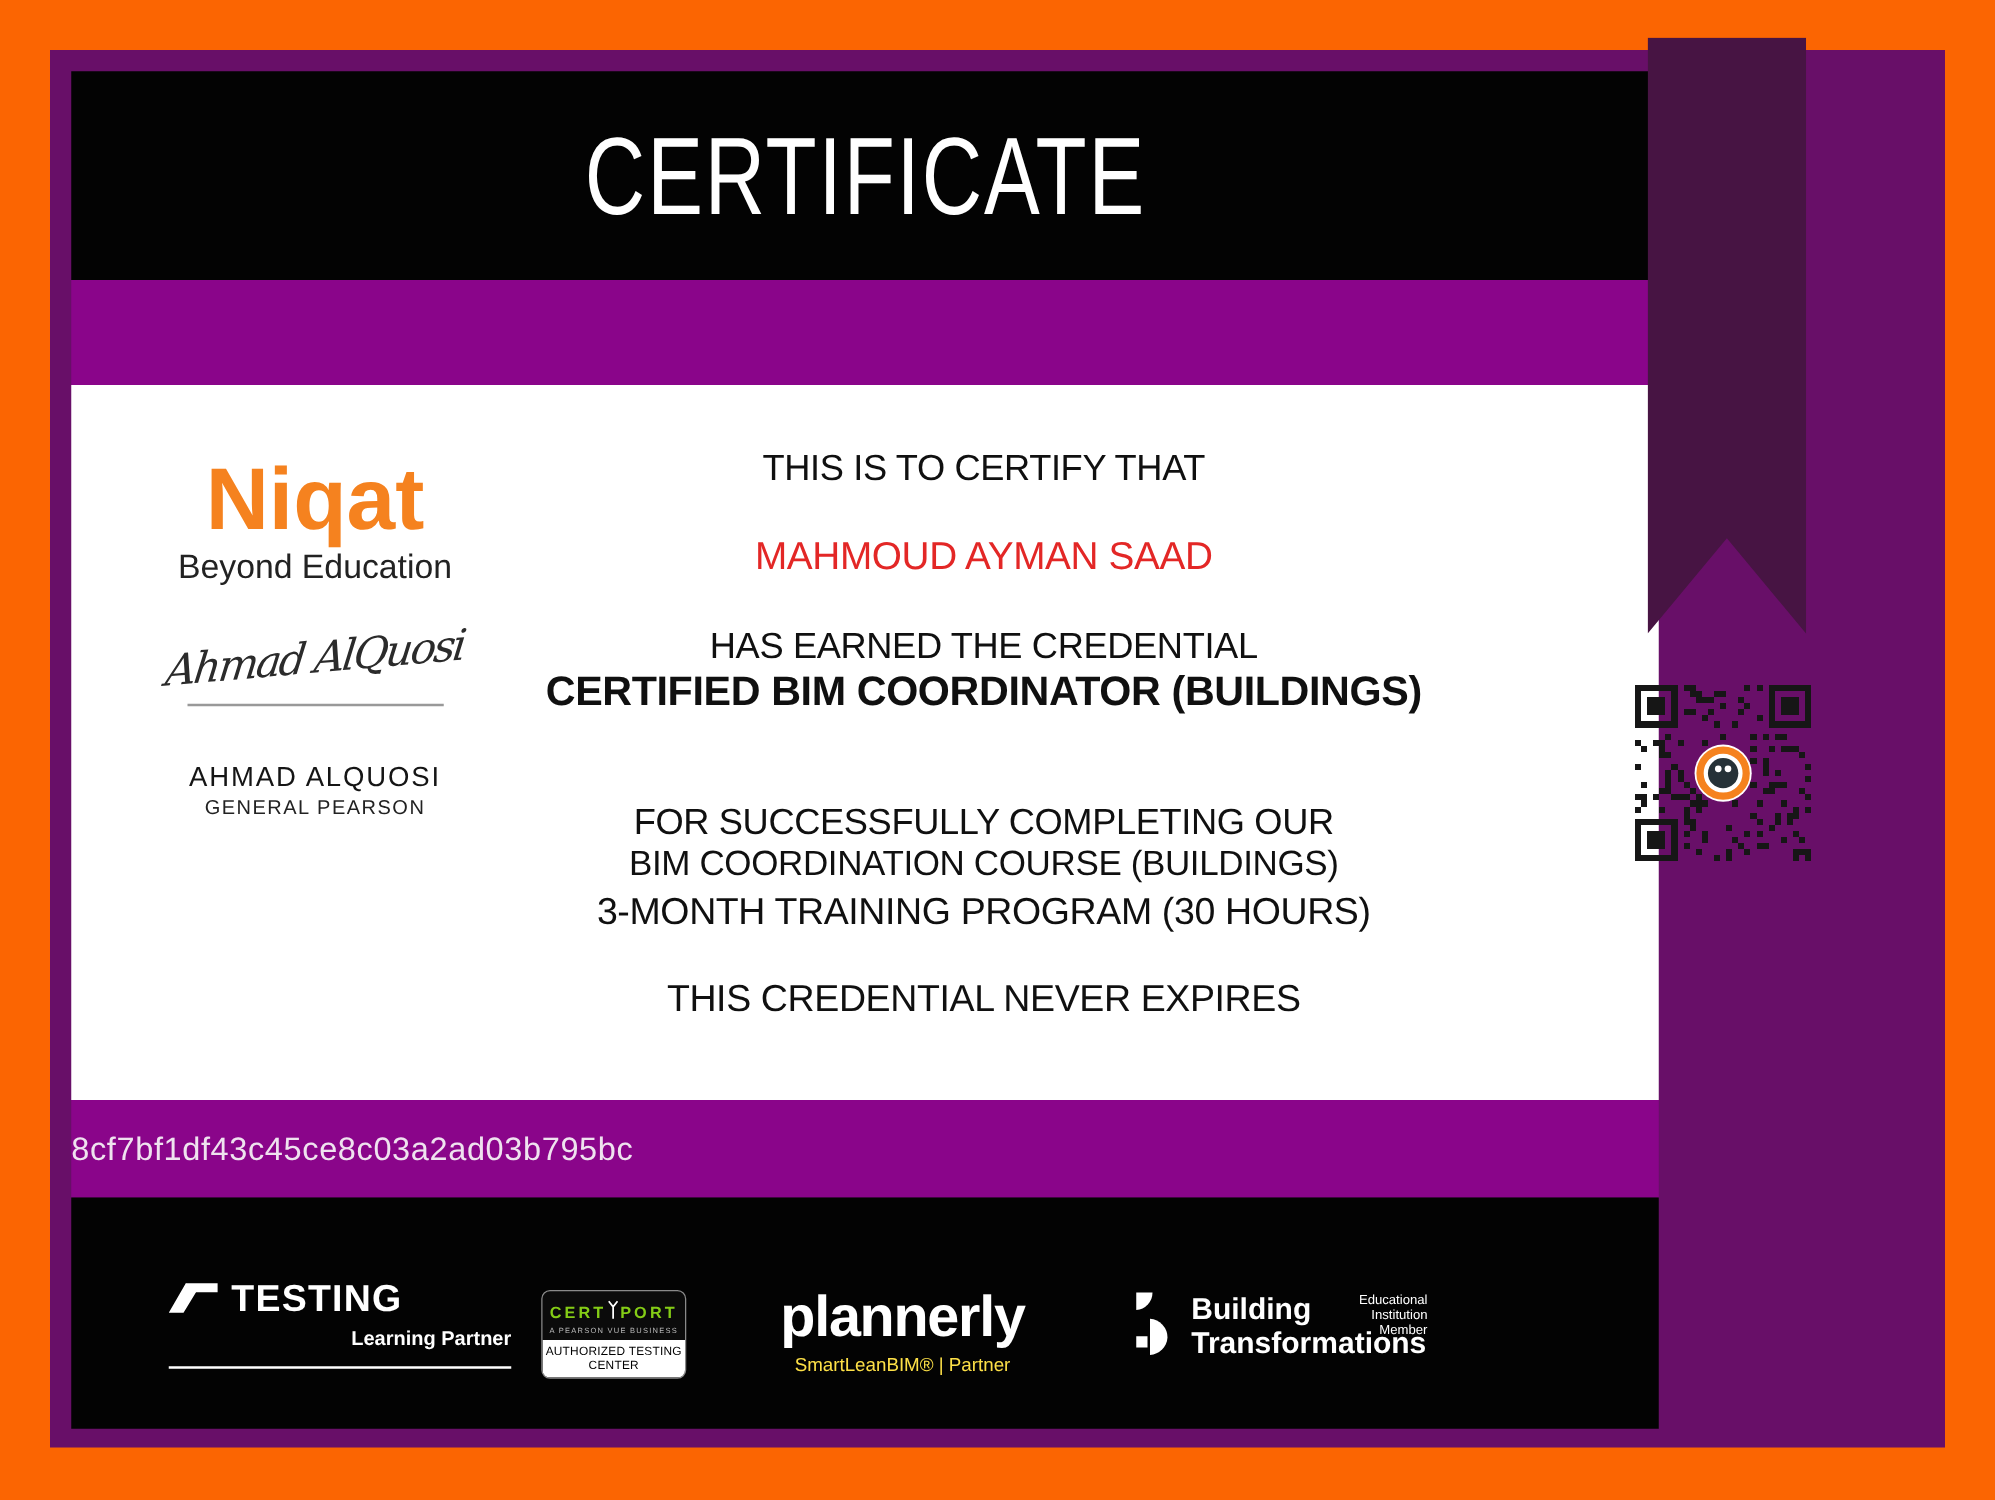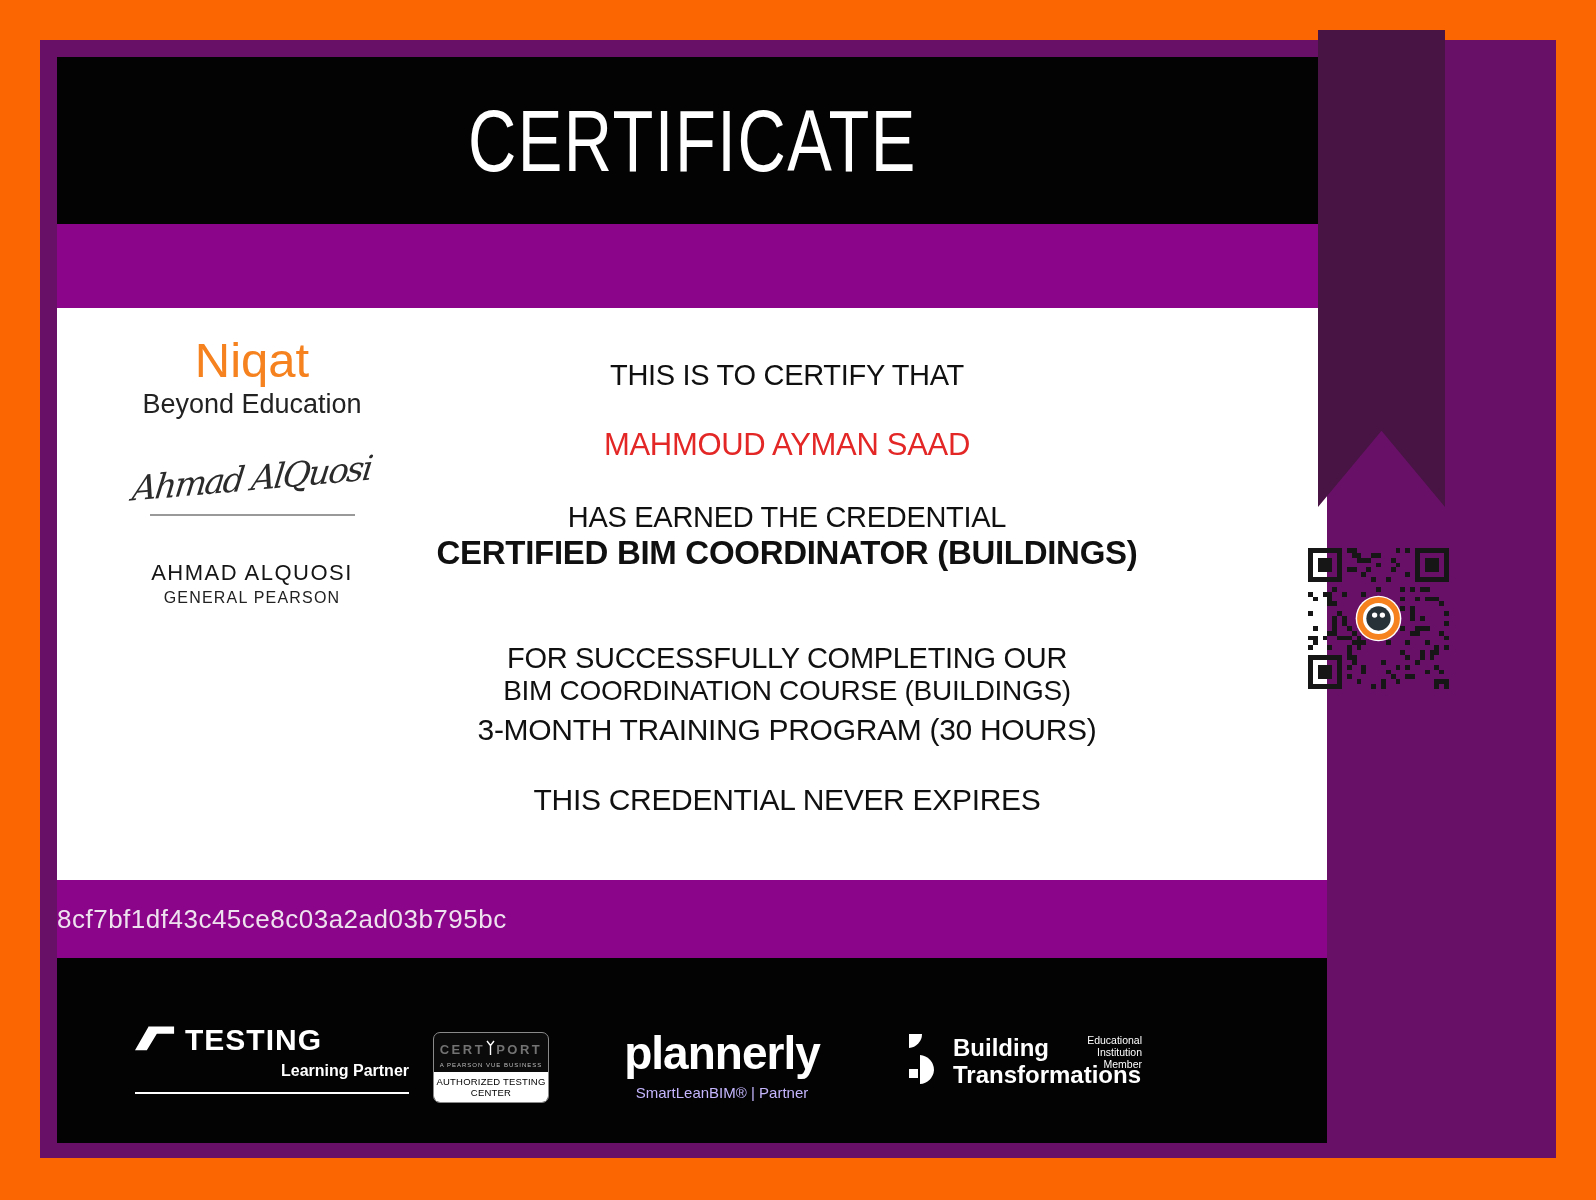--- a/index.html
+++ b/index.html
@@ -21,21 +21,21 @@
         box-sizing:border-box;letter-spacing:.5px;}
   .band-footer{top:901px;height:185px;background:var(--band_black,#030303);color:#fff;}
 
   
   .ribbon{position:absolute;left:1318px;top:30px;width:127px;height:477px;z-index:6;
           background:var(--ribbon_purple,#471443);
           clip-path:polygon(0 0,100% 0,100% 100%,50% 84%,0 100%);}
 
   
   .issuer-col{position:absolute;left:60px;top:0;width:270px;text-align:center;color:#1c1c1c;}
-  .brand{padding-top:28px;font-size:49px;font-weight:400;letter-spacing:0;
+  .brand{padding-top:56px;font-size:70px;font-weight:700;letter-spacing:0;
          color:var(--brand_orange,#f5821f);line-height:1;}
   .tagline{font-size:27px;margin-top:4px;color:#222;font-weight:400;}
   .signature{margin-top:38px;font-family:"DejaVu Serif",serif;font-style:italic;
              font-size:34px;color:#2b2b2b;letter-spacing:-2px;
              transform:rotate(-5deg) skewX(-12deg);}
   .sig-line{width:205px;border-top:2px solid #999;margin:16px auto 0;}
   .signatory{margin-top:44px;font-size:22px;letter-spacing:1.5px;color:#151515;}
   .signatory-title{margin-top:3px;font-size:16px;letter-spacing:1.2px;color:#222;}
 
   
@@ -57,29 +57,29 @@
   
   .logo-autodesk{position:absolute;left:78px;top:66px;width:274px;}
   .ad-row{display:flex;align-items:center;gap:10px;}
   .ad-name{font-size:30px;font-weight:700;letter-spacing:1px;line-height:1;}
   .ad-sub{text-align:right;font-size:16px;font-weight:700;margin-top:7px;}
   .ad-line{border-top:2px solid #fff;margin-top:12px;}
 
   .logo-certiport{position:absolute;left:376px;top:74px;width:114px;
       border:1.5px solid #8a8a8a;border-radius:7px;overflow:hidden;background:#0b0b0b;}
   .cp-top{padding:7px 4px 4px;text-align:center;}
-  .cp-name{display:flex;justify-content:center;align-items:center;color:#737373;
+  .cp-name{display:flex;justify-content:center;align-items:center;color:#84cc16;
            font-size:13px;font-weight:700;letter-spacing:2.5px;line-height:1;}
   .cp-sub{font-size:6px;color:#bdbdbd;letter-spacing:1px;margin-top:4px;}
   .cp-badge{background:#fff;color:#000;font-size:9.5px;font-weight:400;
             text-align:center;padding:4px 1px;letter-spacing:.2px;}
 
   .logo-plannerly{position:absolute;left:550px;top:72px;width:230px;text-align:center;}
   .pl-name{font-size:46px;font-weight:700;letter-spacing:-1px;line-height:1;}
-  .pl-sub{font-size:15px;color:#c4b5fd;margin-top:8px;font-weight:400;}
+  .pl-sub{font-size:15px;color:#fde047;margin-top:8px;font-weight:400;}
 
   .logo-bt{position:absolute;left:850px;top:75px;display:flex;}
   .bt-text{margin-left:18px;font-size:24px;font-weight:700;line-height:27px;margin-top:1px;}
   .bt-member{position:absolute;left:1005px;top:76px;width:80px;font-size:10.5px;
              line-height:12px;text-align:right;color:#fff;}
 
   .logo-bimtrack{position:absolute;left:1158px;top:72px;display:flex;}
   .bim-textcol{margin-left:12px;margin-top:12px;}
   .bim-row{display:flex;align-items:baseline;line-height:1;}
   .bim-b{font-size:29px;font-weight:700;letter-spacing:1px;}

